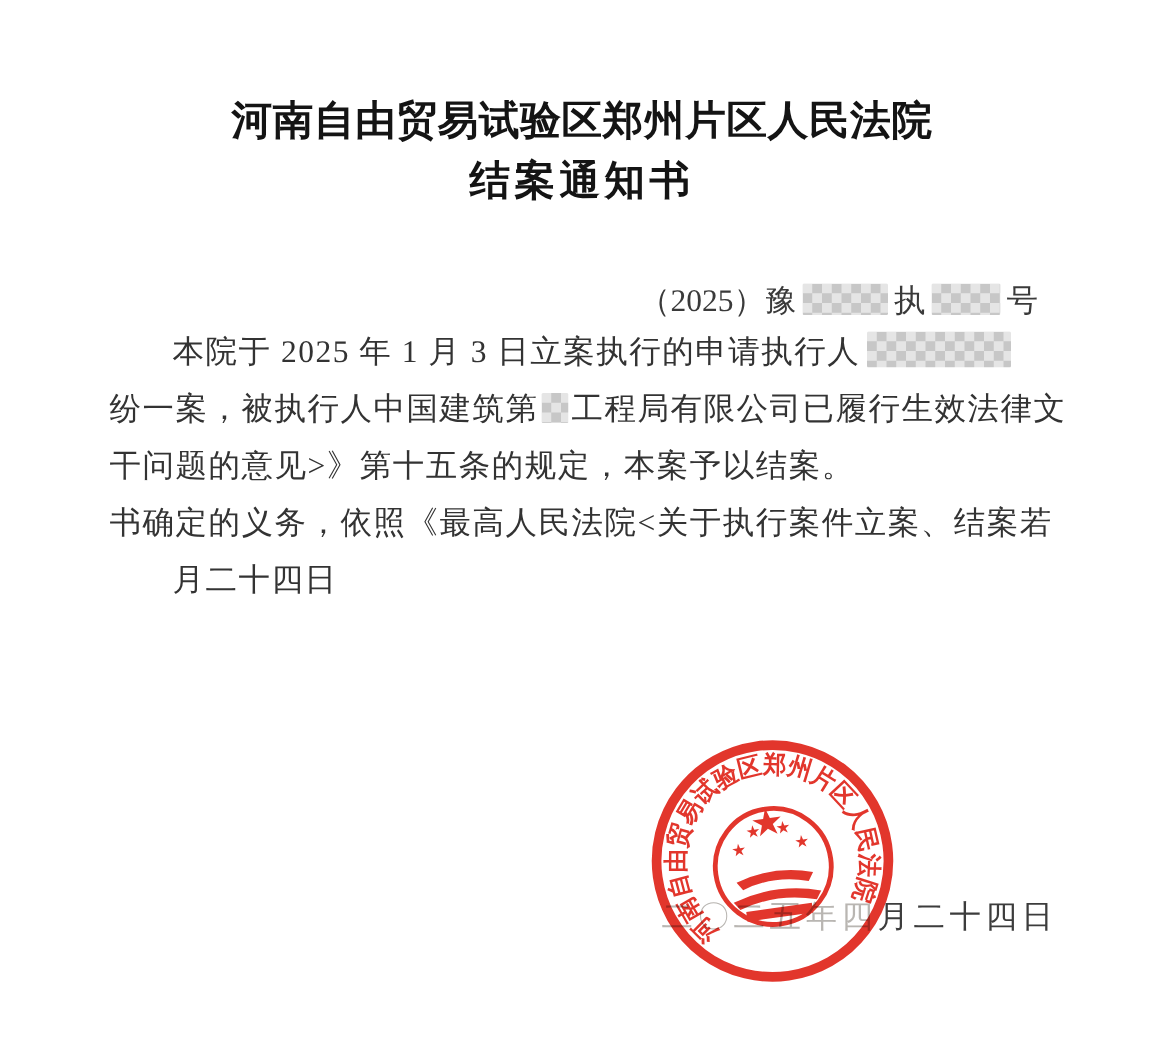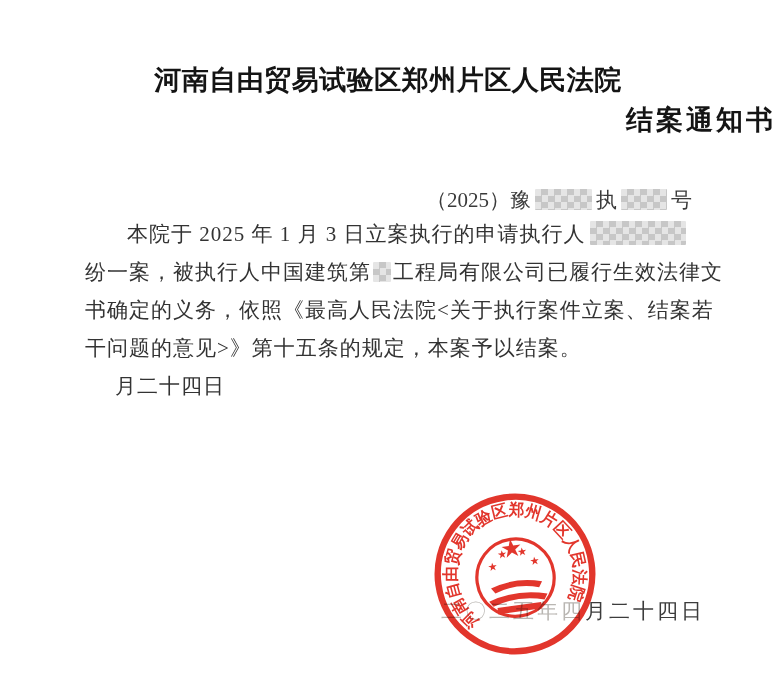--- a/index.html
+++ b/index.html
@@ -10,21 +10,21 @@
     overflow:hidden;
     font-family:"Liberation Serif","DejaVu Serif",serif;
     color:#2f2f2f;
   }
   
   .title-block{padding-top:60px;text-align:center;color:#141414;}
   .title-line1{
     font-size:27px;font-weight:700;line-height:40px;letter-spacing:0.5px;
   }
   .title-line2{
-    font-size:27px;font-weight:700;line-height:40px;letter-spacing:3px;text-align:right;
+    font-size:27px;font-weight:700;line-height:40px;letter-spacing:3px;
   }
   
   .case-line{
     margin-top:45px;
     text-align:right;
     padding-right:84px;
     font-size:21px;
     color:#3a3a3a;
     line-height:30px;
     white-space:nowrap;
@@ -32,21 +32,21 @@
   .case-line .seg{vertical-align:baseline;text-align:right;}
   
   .content{
     padding-left:73px;
     width:632px;
     font-size:21px;
     letter-spacing:1px;
     color:#333333;
   }
   .addressee{margin-top:8px;line-height:38px;white-space:nowrap;}
-  .bline{line-height:38px;white-space:nowrap;margin-left:12px;}
+  .bline{line-height:38px;white-space:nowrap;}
   .indent{padding-left:42px;}
   .closing{line-height:38px;padding-left:42px;margin-top:0px;}
   
   .rd{
     display:inline-block;
     background:repeating-conic-gradient(#c7c7c7 0% 25%, #e5e5e5 0% 50%);
     background-size:13px 13px;
     border-radius:1px;
     vertical-align:-4px;
     filter:blur(0.4px);
@@ -91,22 +91,22 @@
 
   <div class="content">
 
 
     <div class="bline indent">
       <span>本院于 2025 年 1 月 3 日立案执行的申请执行人</span><span class="rd rd-l1"></span>
     </div>
     <div class="bline">
       <span>纷一案，被执行人中国建筑第</span><span class="rd rd-sm"></span><span>工程局有限公司已履行生效法律文</span>
     </div>
+    <div class="bline">干问题的意见&gt;》第十五条的规定，本案予以结案。</div>
     <div class="bline">书确定的义务，依照《最高人民法院&lt;关于执行案件立案、结案若</div>
-    <div class="bline">干问题的意见&gt;》第十五条的规定，本案予以结案。</div>
 
     <div class="closing">月二十四日</div>
   </div>
 
   <div class="date-line">
     <span class="date-obscured">二〇二五年四</span><span class="date-visible">月二十四日</span>
   </div>
 
   <svg class="seal" viewBox="0 0 200 200" xmlns="http://www.w3.org/2000/svg">
     <g fill="#e0261c">

